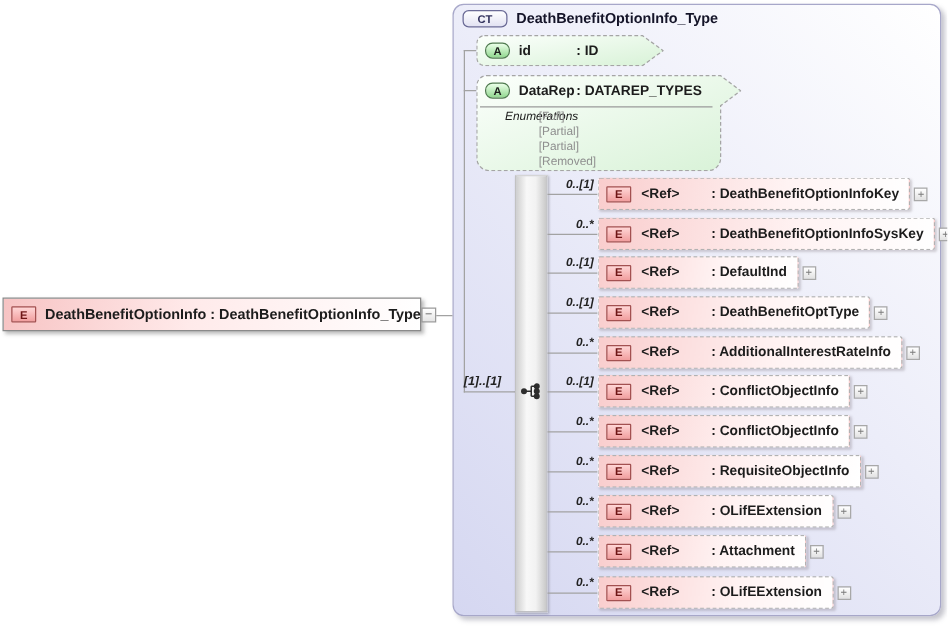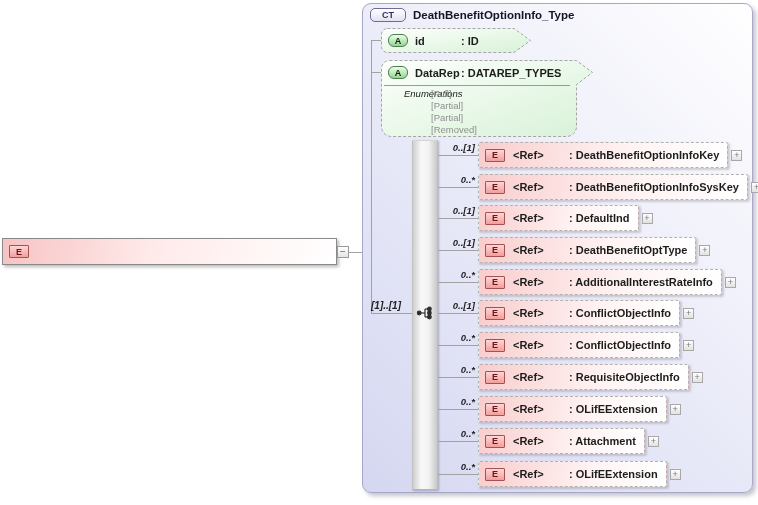--- a/index.html
+++ b/index.html
@@ -96,20 +96,21 @@
 
   <div class="hline" style="left:349px;top:252px;width:13px"></div>
 
   <div class="vline" style="left:371px;top:40px;height:274px"></div>
   <div class="hline" style="left:371px;top:40px;width:10px"></div>
   <div class="hline" style="left:371px;top:72px;width:10px"></div>
   <div class="hline" style="left:371px;top:313px;width:41px"></div>
 
   <div class="root-box">
     <span class="eicon">E</span>
+    <span class="root-lbl">DeathBenefitOptionInfo : DeathBenefitOptionInfo_Type</span>
   </div>
   <div class="toggle">−</div>
 
   <div class="ct-head">
     <span class="cticon">CT</span>
     <span class="ct-title">DeathBenefitOptionInfo_Type</span>
   </div>
 
   <div class="attr" style="left:381px;top:28px;width:150px;height:25px">
     <svg width="150" height="25">

